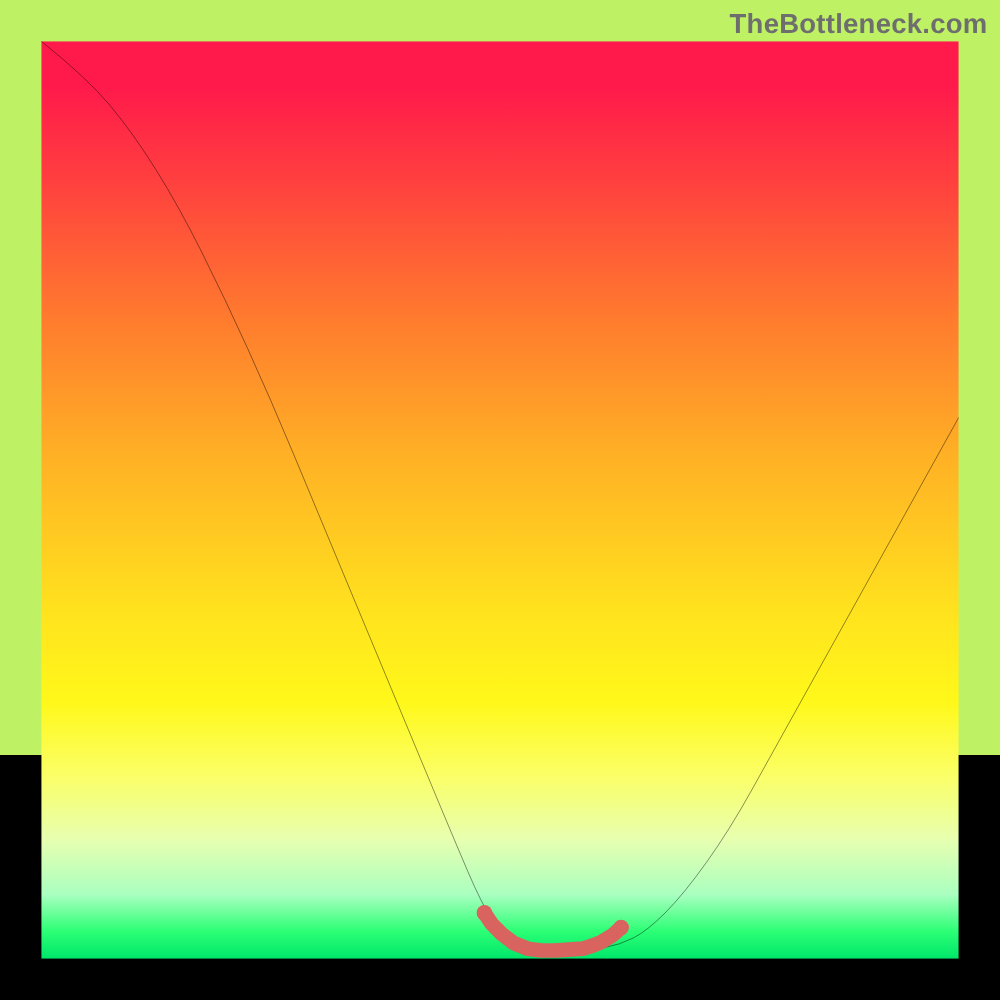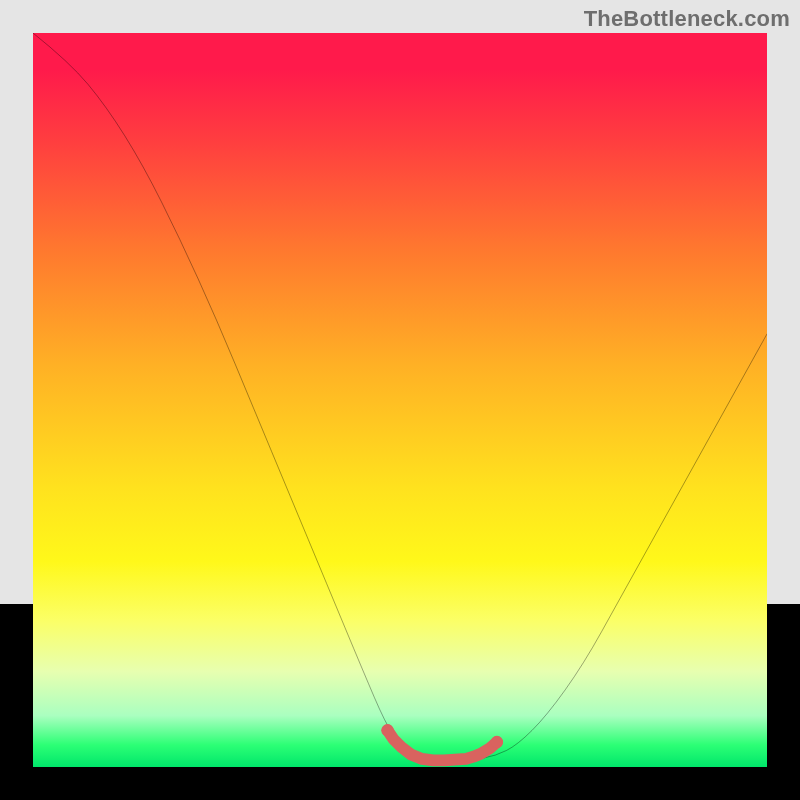--- a/index.html
+++ b/index.html
@@ -8,21 +8,21 @@
     width: 800px;
     height: 800px;
     background: #000;
     overflow: hidden;
     font-family: Arial, Helvetica, sans-serif;
   }
   .frame {
     position: relative;
     width: 800px;
     height: 604px;
-    background: #e5e5e5;
+    background: #bef264;
   }
   .watermark {
     position: absolute;
     top: 6px;
     right: 10px;
     color: #6e6e6e;
     font-size: 22px;
     font-weight: 600;
     letter-spacing: 0.2px;
     z-index: 50;

